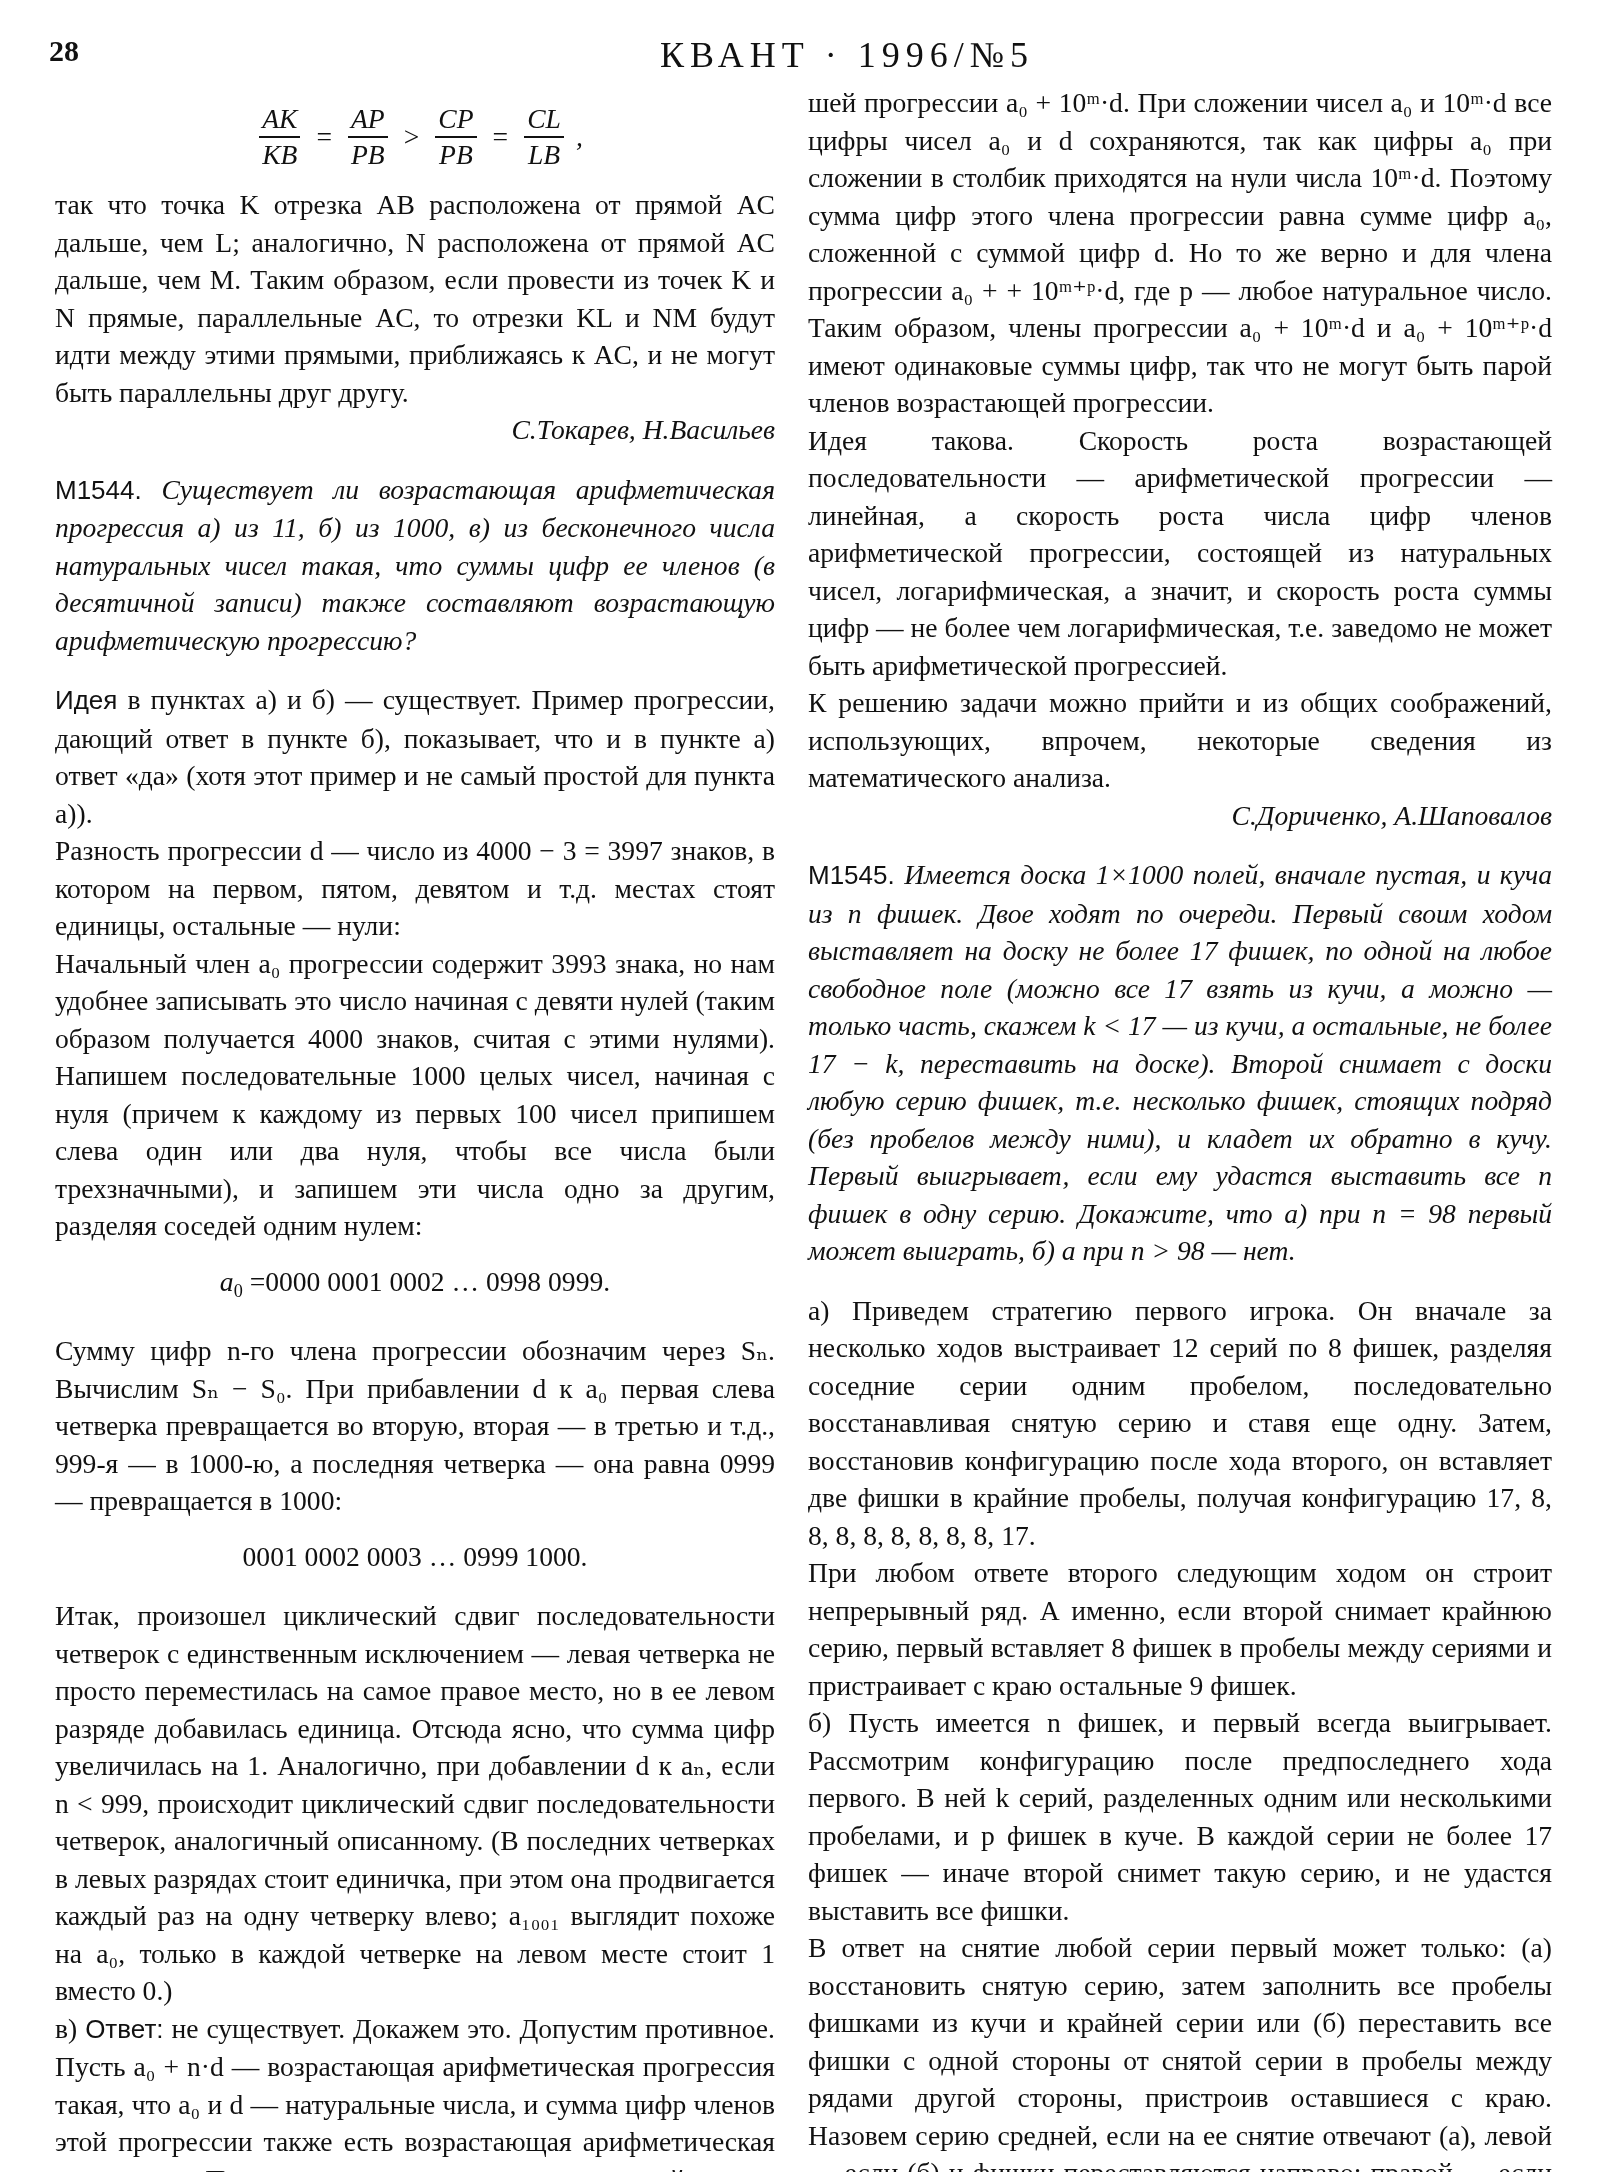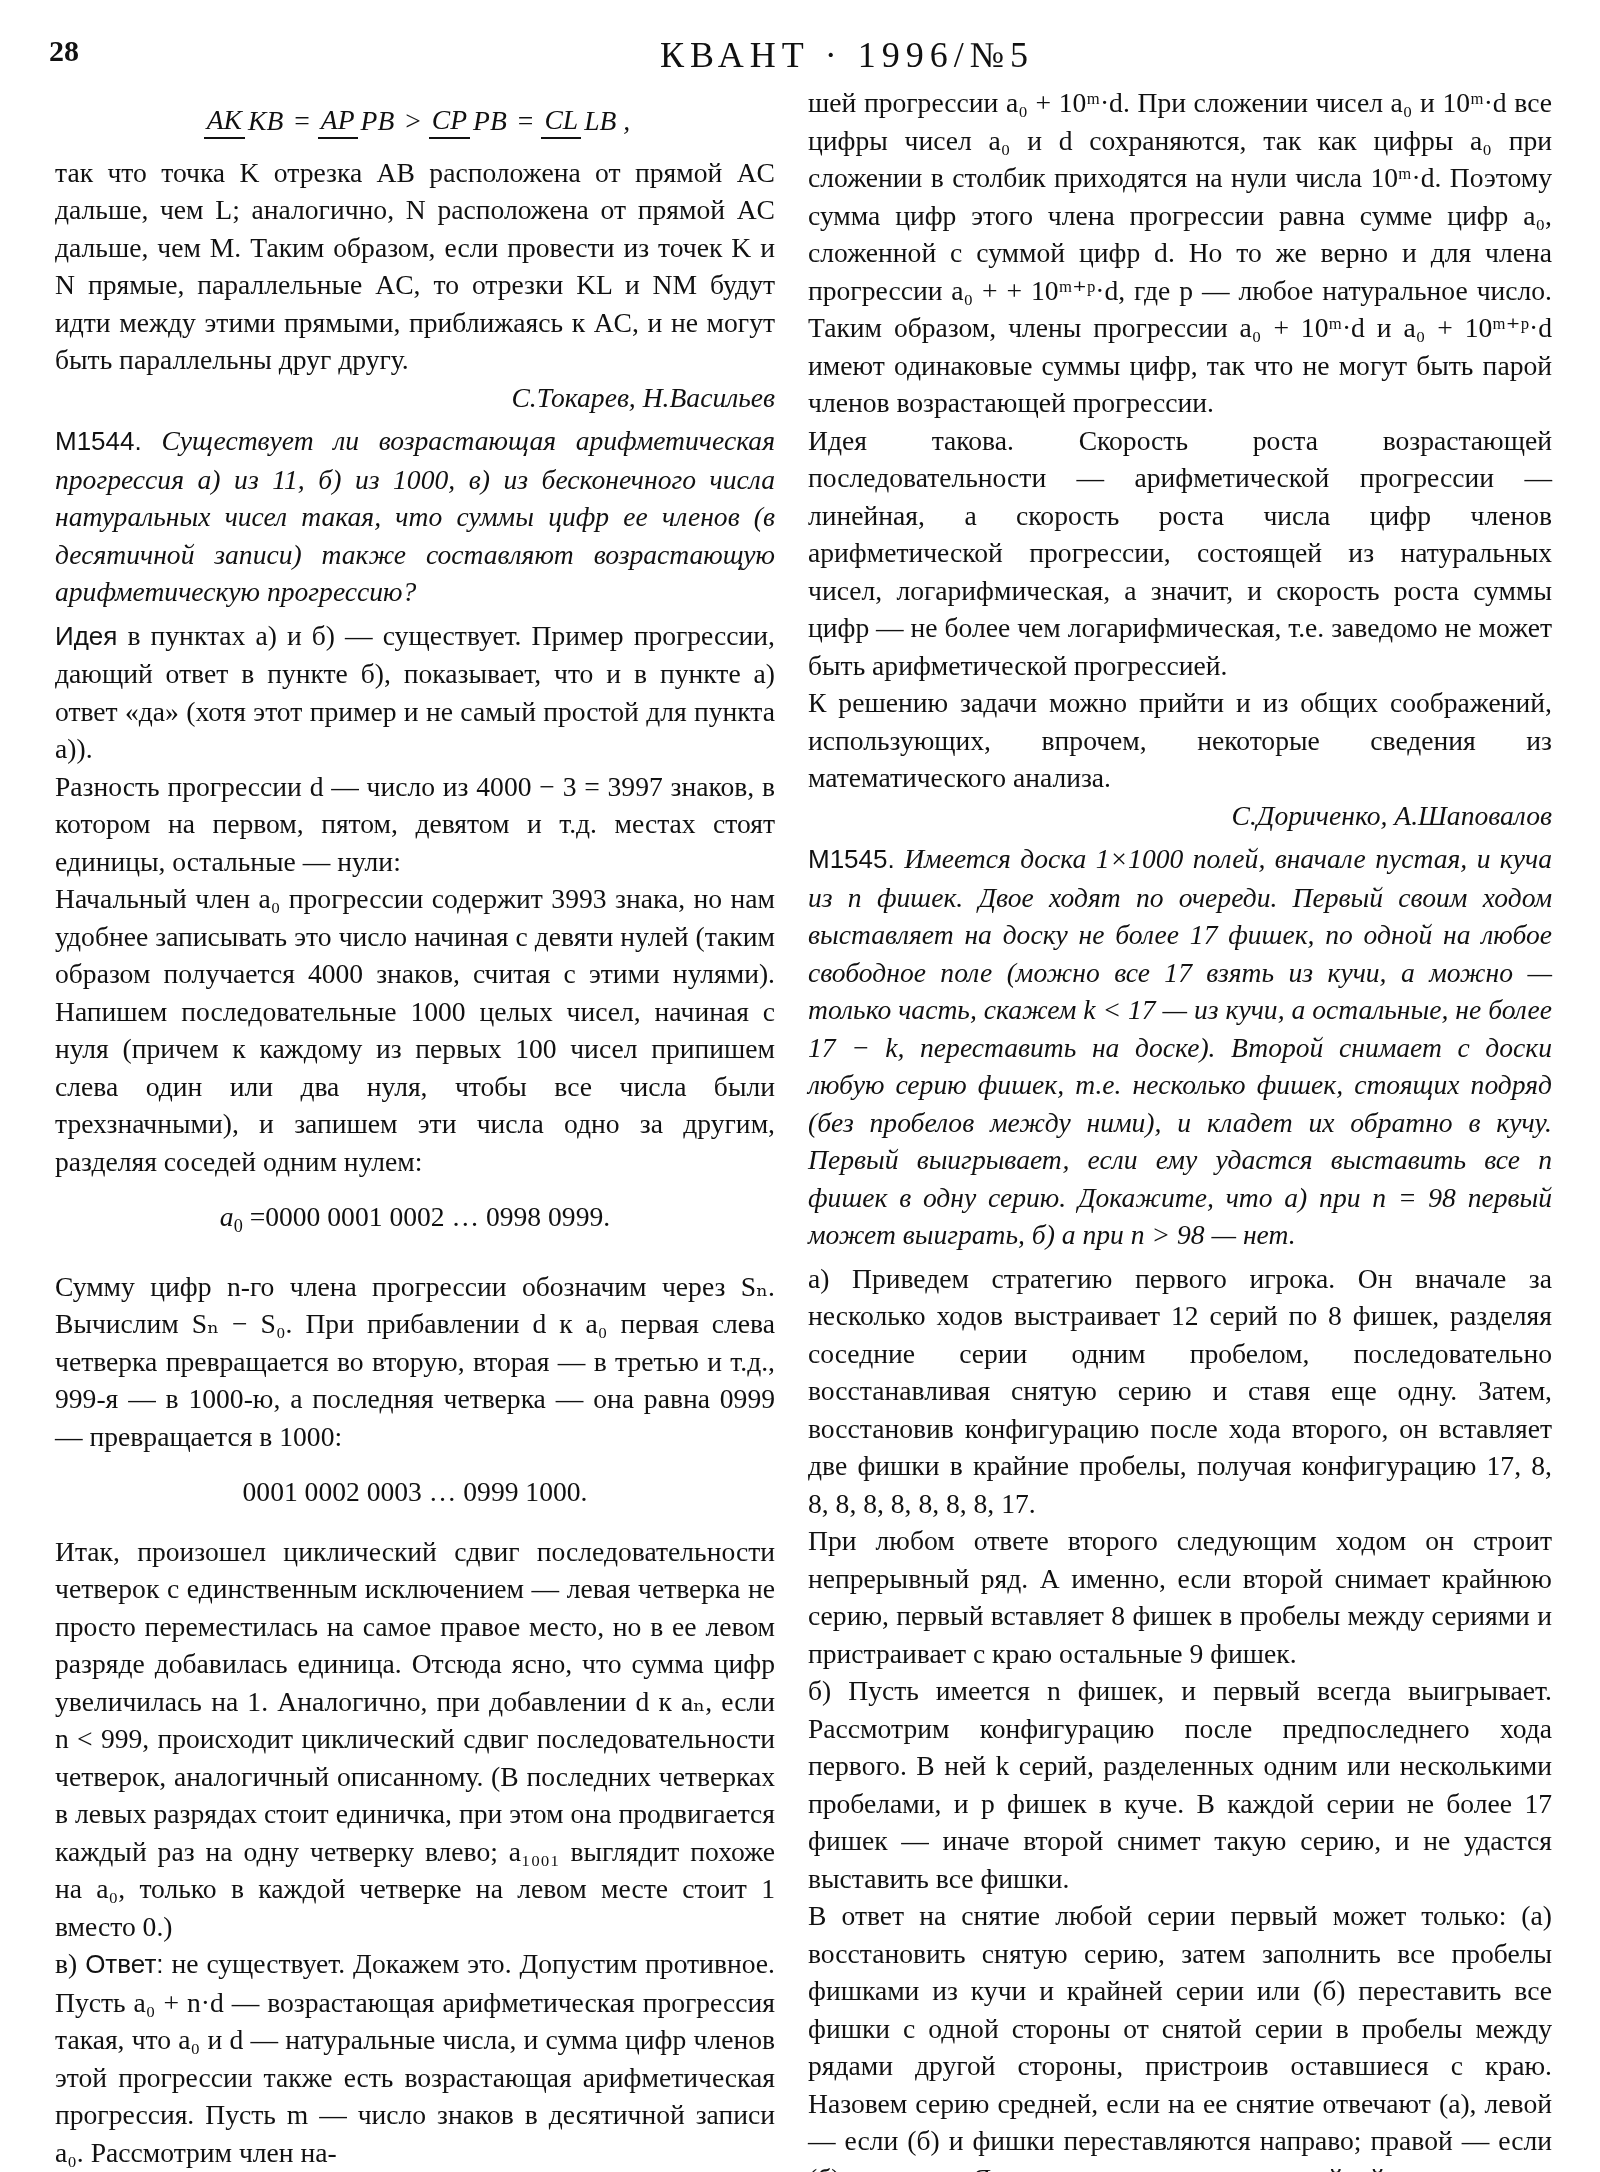--- a/index.html
+++ b/index.html
@@ -21,28 +21,28 @@
     font-size: 27.6px; line-height: 37.5px;
     text-align: justify; text-justify: inter-word;
   }
   .col-left { left: 55px; width: 720px; }
   .col-right { left: 808px; width: 744px; }
   p { margin: 0; }
   .it { font-style: italic; }
   .sub { font-size: 0.66em; vertical-align: -0.35em; }
   .formula { text-align: center; margin: 18px 0 22px; }
   .frac-row { display: flex; justify-content: center; align-items: center; margin: 18px 0 14px; font-style: italic; }
-  .frac { display: inline-flex; flex-direction: row; align-items: center; margin: 0 4px; line-height: 34px; }
+  .frac { display: inline-flex; flex-direction: column; align-items: center; margin: 0 12px; line-height: 34px; }
   .frac .num { border-bottom: 2px solid #111; padding: 0 3px; }
   .frac .den { padding: 0 3px; }
   .op { font-style: normal; margin: 0 4px; }
   .signature { text-align: right; font-style: italic; }
   .problem-label { font-family: "Liberation Sans", "DejaVu Sans", sans-serif; font-size: 26px; }
   .answer-label { font-family: "Liberation Sans", "DejaVu Sans", sans-serif; font-size: 26px; }
-  .block-gap { margin-top: 6px; }
+  .block-gap { margin-top: 22px; }
   .problem-statement { font-style: italic; }
 </style>
 </head>
 <body>
 
 <div class="page-number">28</div>
 <div class="running-head">КВАНТ · 1996/№5</div>
 
 <div class="col col-left">
 

